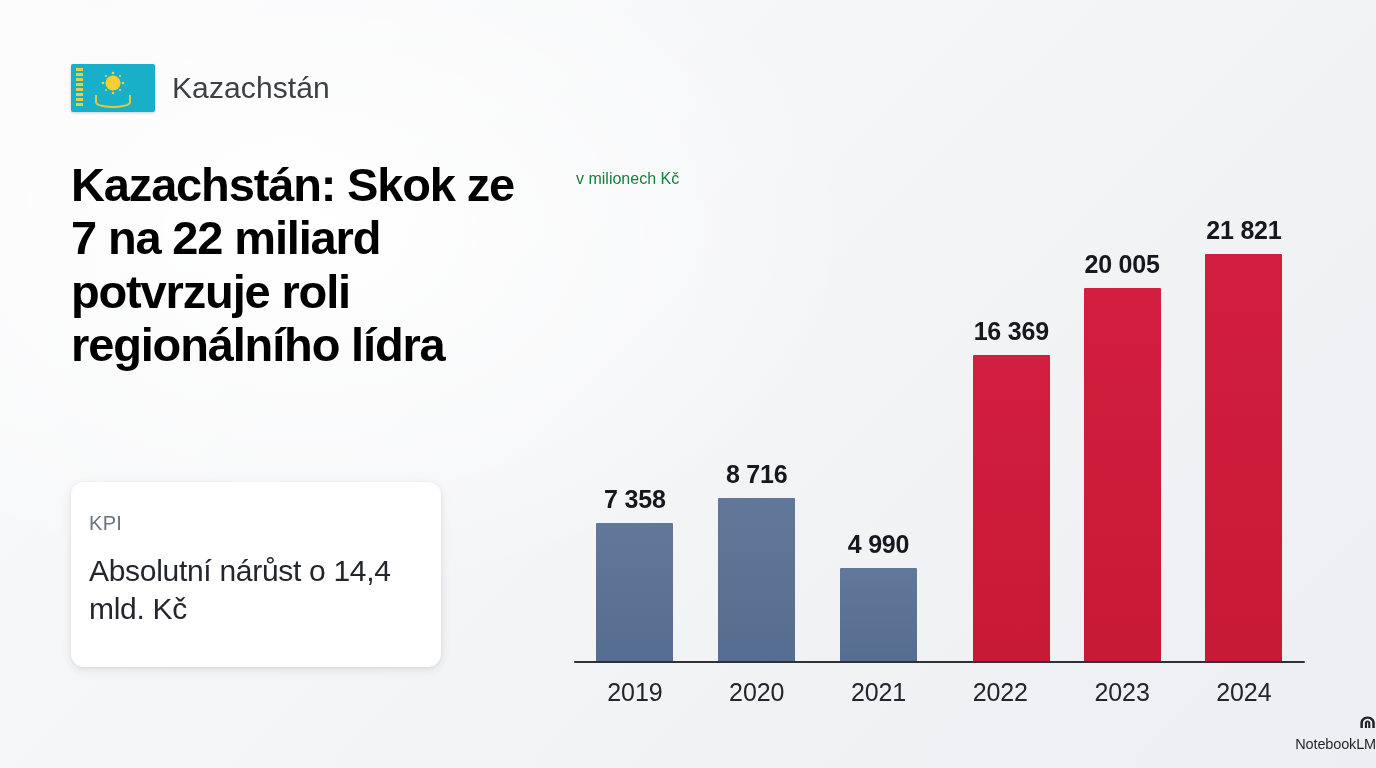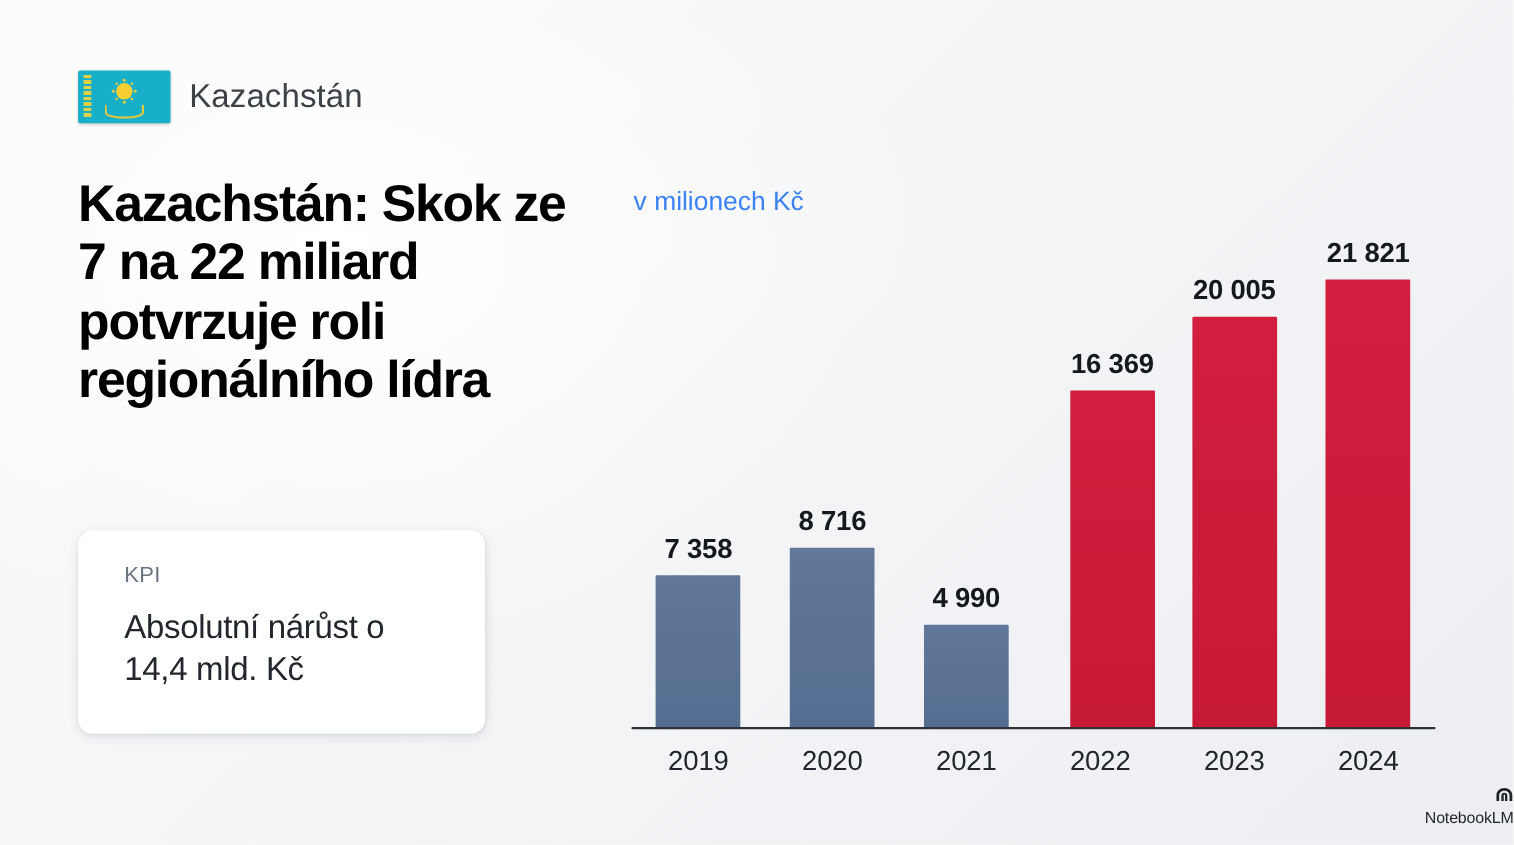--- a/index.html
+++ b/index.html
@@ -104,21 +104,21 @@
   }
 
   
   .kpi-card {
     position:absolute;
     left:71px; top:482px;
     width:370px; height:185px;
     background:#ffffff;
     border-radius:13px;
     box-shadow:0 3px 12px rgba(16,22,40,.09), 0 1px 3px rgba(16,22,40,.07);
-    padding:30px 29px 0 42px;
+    padding:30px 29px 0 18px;
   }
   .kpi-label {
     font-size:20px;
     font-weight:400;
     color:#6b7280;
     letter-spacing:.3px;
   }
   .kpi-value {
     margin-top:17px;
     font-size:30px;
@@ -131,23 +131,23 @@
   
   .chart {
     position:absolute;
     left:574px; top:160px;
     width:740px; height:545px;
   }
 
   .chart-unit {
     position:absolute;
     left:2px; top:10px;
-    font-size:24px;
-    font-weight:400;
-    color:#3b82f6;
+    font-size:16px;
+    font-weight:400;
+    color:#15803d;
   }
 
   .plot {
     position:absolute;
     left:0; right:0;
     top:62px;
     height:441px;
   }
 
   .axis-line {

